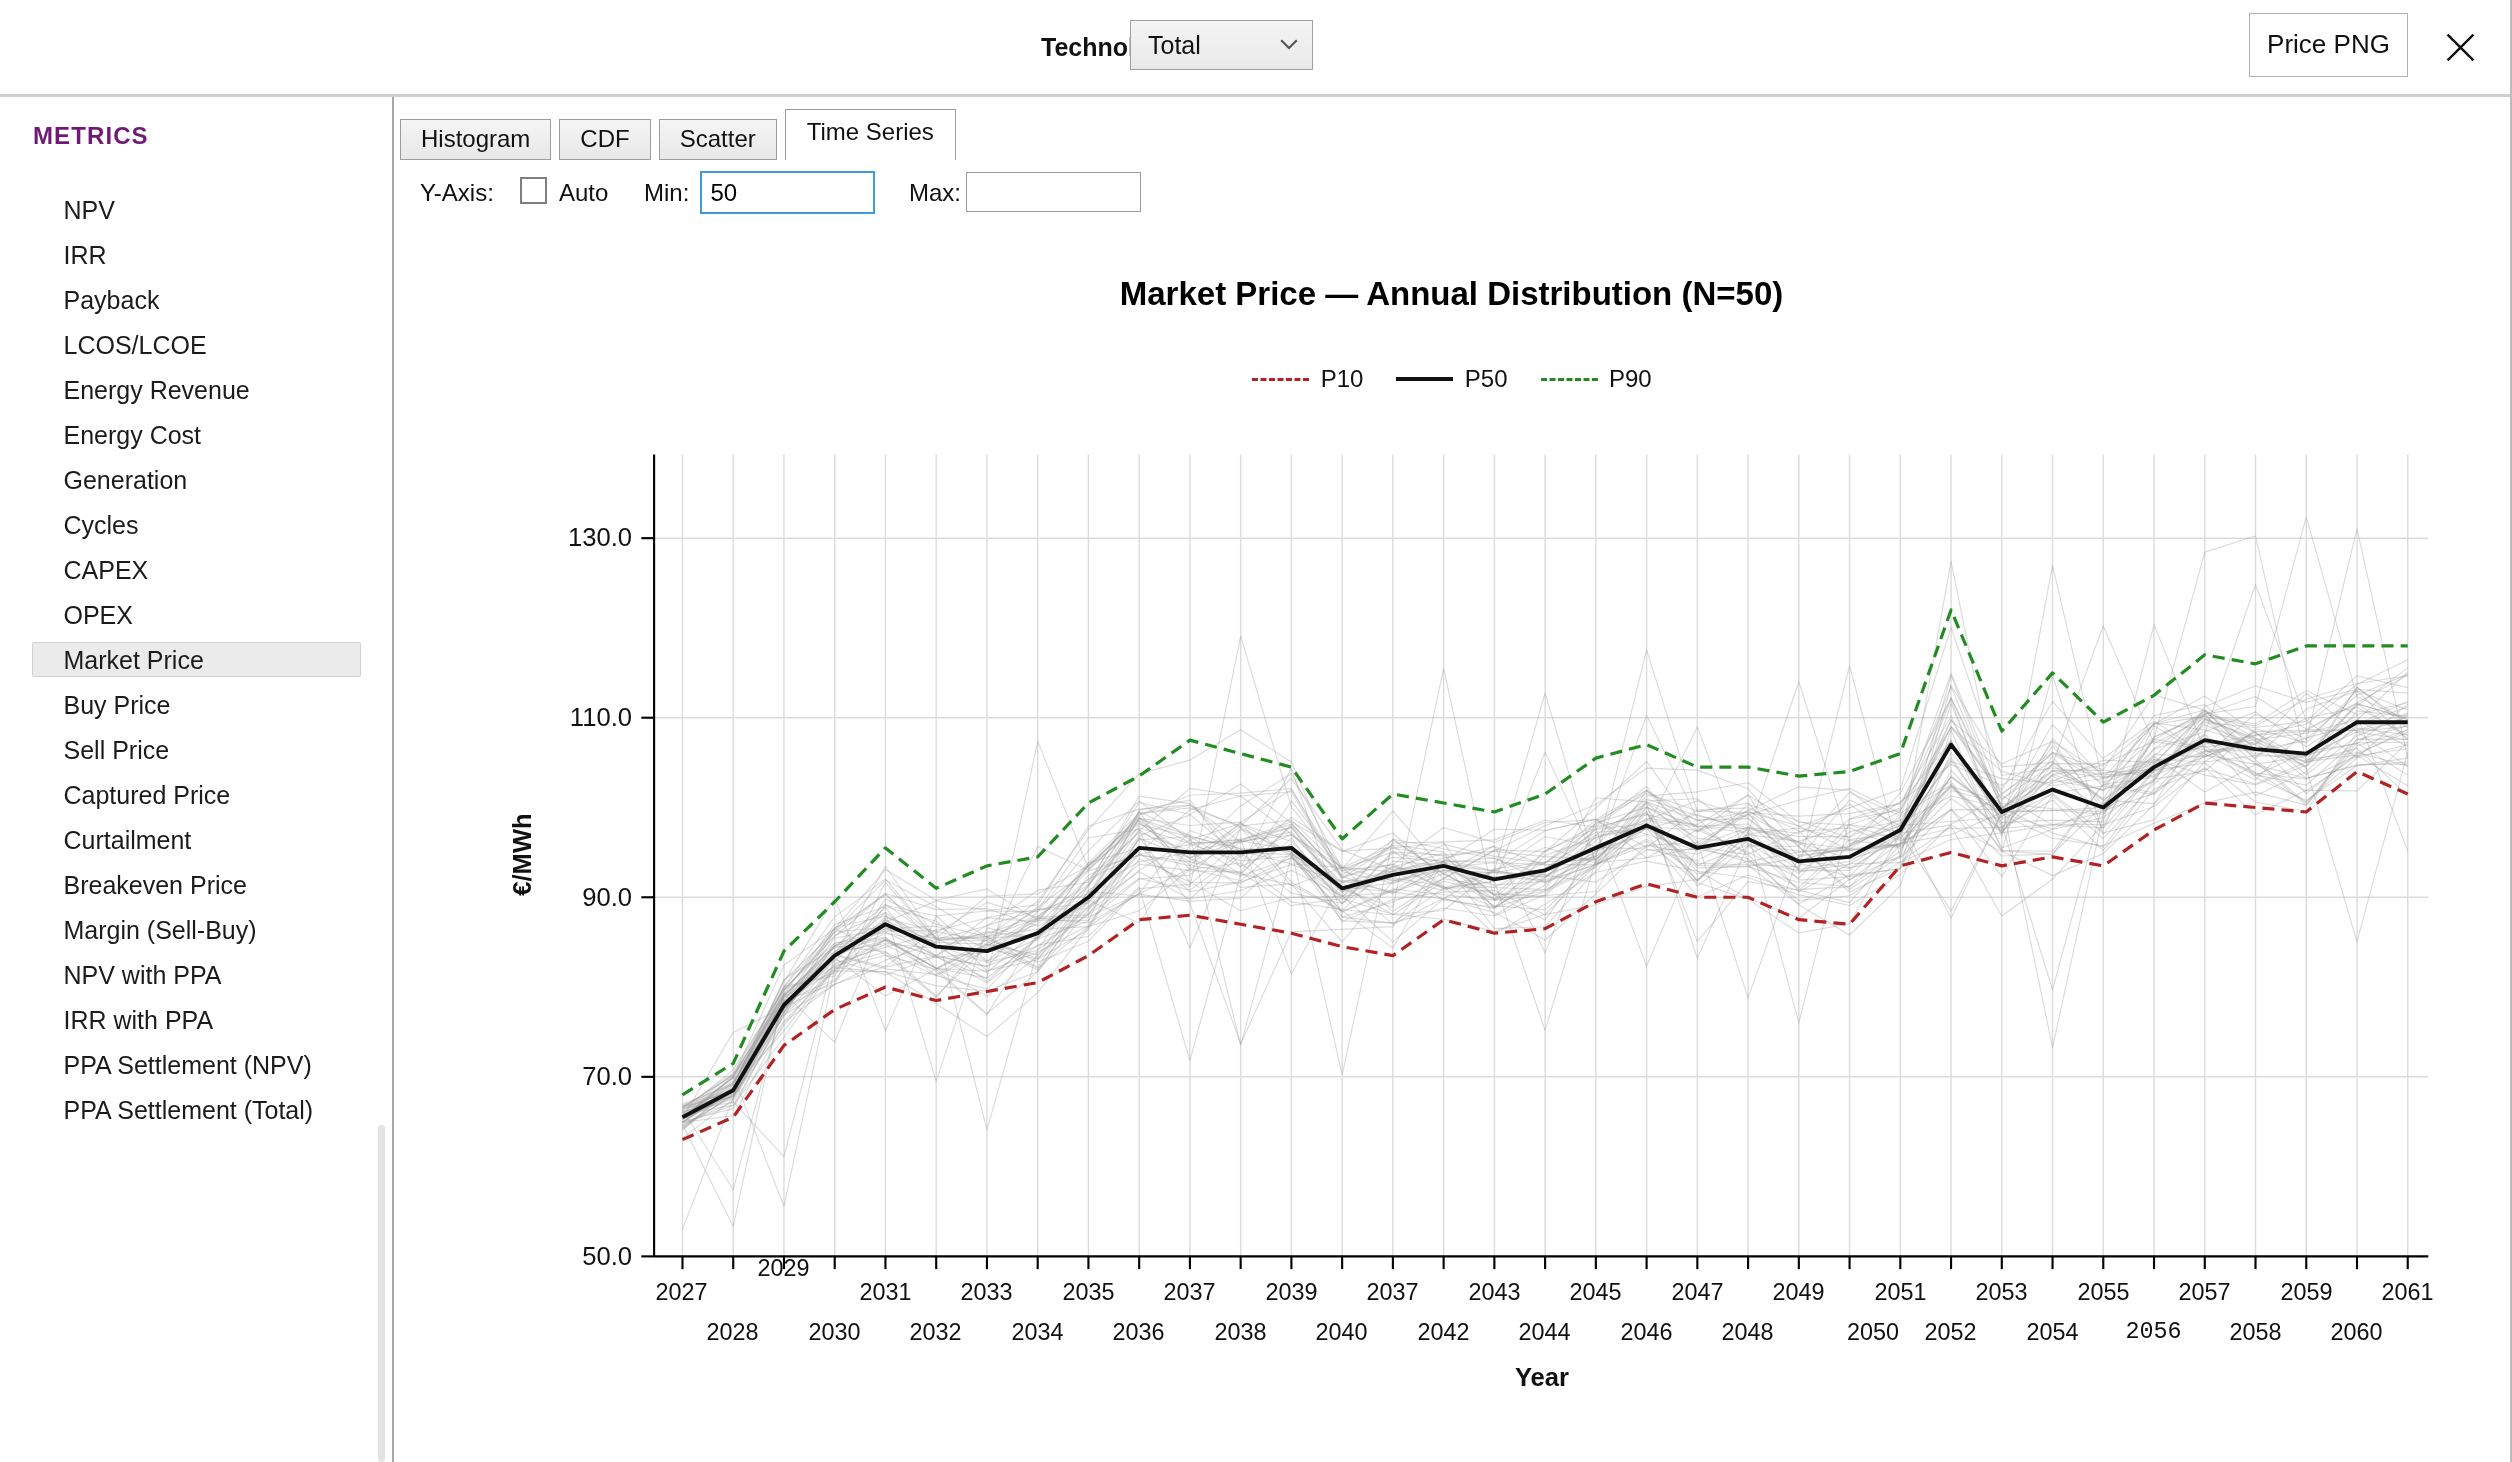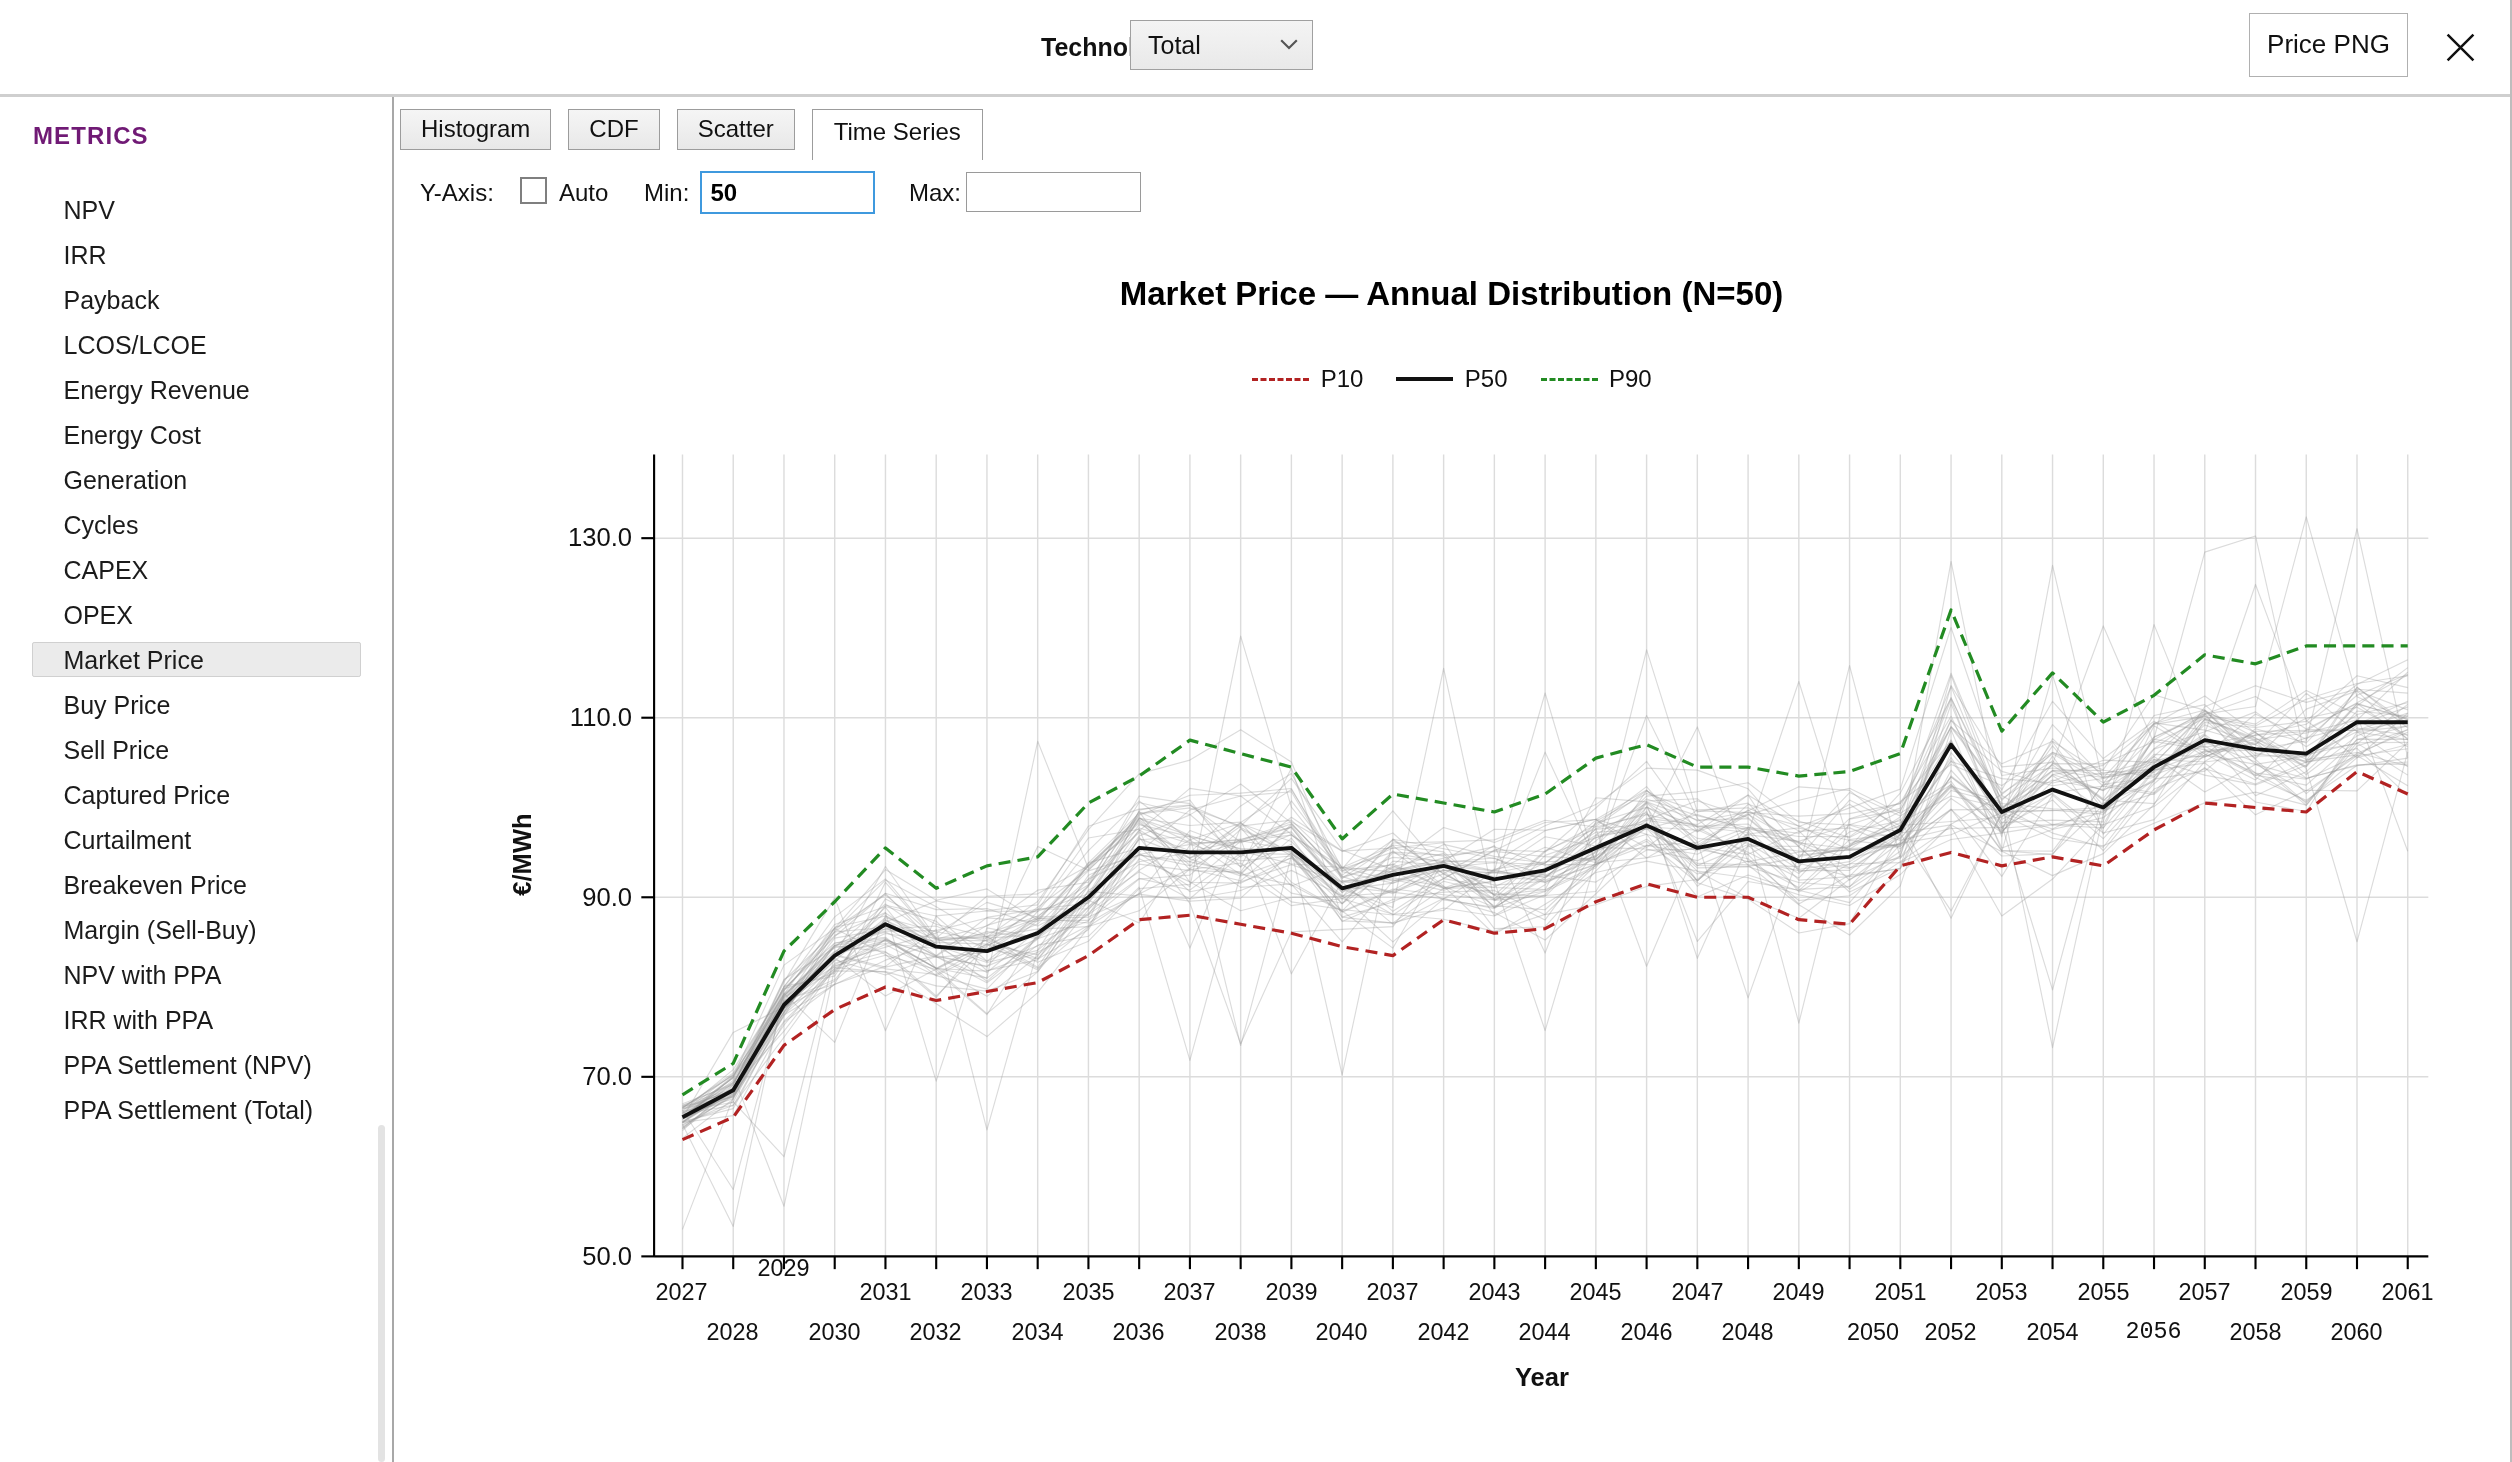--- a/index.html
+++ b/index.html
@@ -18,29 +18,29 @@
   .close-x{position:absolute;left:2435px;top:25.6px;width:50px;height:43px;display:flex;align-items:center;justify-content:center;}
   
   .side-heading{position:absolute;left:33px;top:122px;font-size:24px;font-weight:700;color:#701a75;letter-spacing:1.1px;}
   #sidebar-list{position:absolute;left:32px;top:192px;width:329px;}
   .side-item{height:35px;line-height:35px;margin-bottom:10px;padding-left:30.5px;font-size:25px;color:#1b1b1b;
              box-sizing:border-box;border:1.4px solid transparent;}
   .side-item.selected{background:#ebebeb;border:1.4px solid #d0d0d0;border-radius:2.1px;}
   .side-scroll{position:absolute;left:378px;top:1125px;width:7px;height:337px;background:#e3e3e3;border-radius:3.5px;}
   .side-border{position:absolute;left:392px;top:97px;width:2.1px;height:1365px;background:#a8a8a8;}
   
-  #tab-strip{position:absolute;left:400px;top:109px;height:51px;display:flex;align-items:flex-start;gap:17px;}
+  #tab-strip{position:absolute;left:400px;top:109px;height:51px;display:flex;align-items:flex-end;gap:8px;}
   .tab{height:41px;line-height:38px;padding:0 20px;font-size:24px;box-sizing:border-box;
        border:1.4px solid #9c9c9c;background:linear-gradient(#f5f5f5,#e8e8e8);}
   .tab.active{height:51px;line-height:44px;padding:0 21px;background:#ffffff;border-bottom:none;}
   
   .ctl-label{position:absolute;font-size:24px;color:#111;top:179px;line-height:28px;}
   #auto-checkbox{position:absolute;left:520px;top:177px;width:27px;height:27px;appearance:none;-webkit-appearance:none;
                  border:2.1px solid #7f7f7f;background:#fff;margin:0;}
-  .txt-input{position:absolute;box-sizing:border-box;font-size:24px;font-family:inherit;padding:0 8.5px;background:#fff;font-weight:bold;}
+  .txt-input{position:absolute;box-sizing:border-box;font-size:24px;font-family:inherit;padding:0 8.5px;background:#fff;}
   #min-input{left:700px;top:171px;width:175px;height:43px;border:2.1px solid #3f99de;}
   #max-input{left:966px;top:172px;width:175px;height:40px;border:1.4px solid #9a9a9a;}
   
   .chart-title{position:absolute;left:848px;top:275px;width:1207px;text-align:center;font-size:33px;font-weight:700;color:#000;}
   #legend{position:absolute;left:1239px;top:365px;width:426px;display:flex;justify-content:center;align-items:center;gap:33px;}
   .leg-item{display:flex;align-items:center;gap:11.4px;}
   .leg-swatch{width:57px;height:0;}
   .leg-label{font-size:24px;color:#111;}
   #plot-svg{position:absolute;left:625px;top:447px;}
   .ytick-label{position:absolute;width:135px;text-align:right;font-size:25.6px;color:#111;line-height:35px;}

